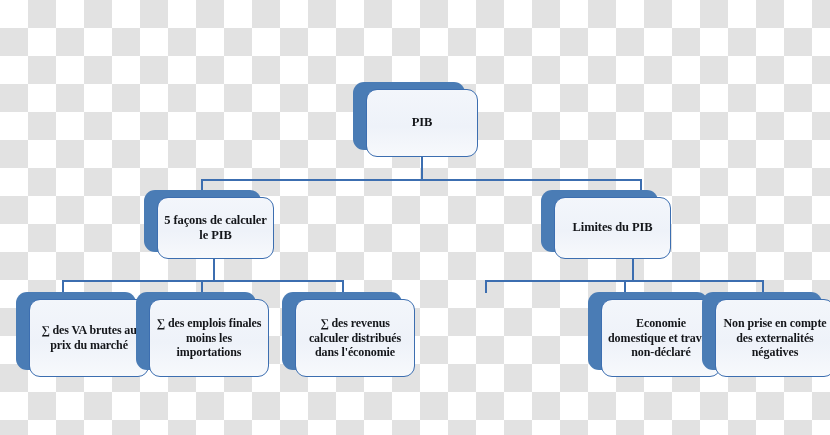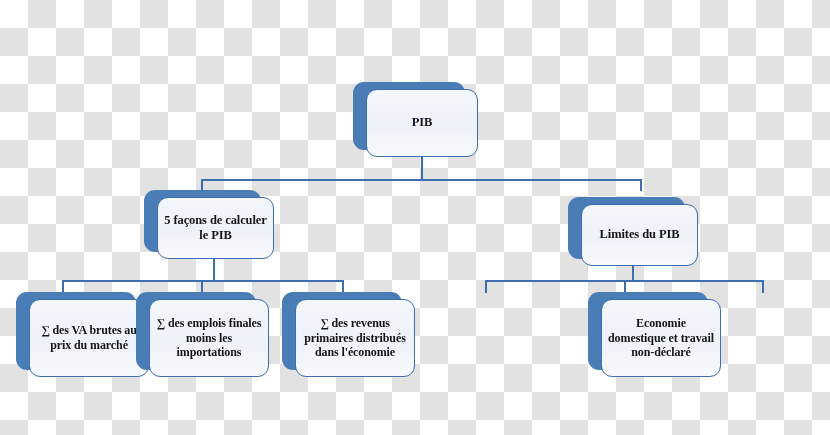--- a/index.html
+++ b/index.html
@@ -70,21 +70,21 @@
     letter-spacing: -0.1px;
   }
 
   
   .node.root        { left: 353px; top: 82px;  width: 112px; height: 68px; }
   .node.root .label { font-size: 12.5px; }
 
   .node.branch        { top: 190px; width: 117px; height: 62px; }
   .node.branch .label { font-size: 12.5px; }
   .node.branch.b0     { left: 144px; }
-  .node.branch.b1     { left: 568px; margin-top: 7px; }
+  .node.branch.b1     { left: 541px; }
 
   .node.leaf        { top: 292px; width: 120px; height: 78px; }
   .node.leaf .label { font-size: 12px; }
   .node.leaf.l0 { left: 16px; }
   .node.leaf.l1 { left: 136px; }
   .node.leaf.l2 { left: 282px; }
   .node.leaf.l3 { left: 425px; }
   .node.leaf.l4 { left: 588px; }
   .node.leaf.l5 { left: 702px; }
 </style>
@@ -141,26 +141,32 @@
   <div class="node leaf l1">
     <div class="shadow"></div>
     <div class="face">
       <span class="label">∑ des emplois finales moins les importations</span>
     </div>
   </div>
 
   <div class="node leaf l2">
     <div class="shadow"></div>
     <div class="face">
-      <span class="label">∑ des revenus primaires distribués dans l'économie</span>
+      <span class="label">∑ des revenus calculer distribués dans l'économie</span>
     </div>
   </div>
 
 
   <div class="node leaf l4">
     <div class="shadow"></div>
     <div class="face">
       <span class="label">Economie domestique et travail non-déclaré</span>
     </div>
   </div>
 
+  <div class="node leaf l5">
+    <div class="shadow"></div>
+    <div class="face">
+      <span class="label">Non prise en compte des externalités négatives</span>
+    </div>
+  </div>
 
 </div>
 
 </body></html>

